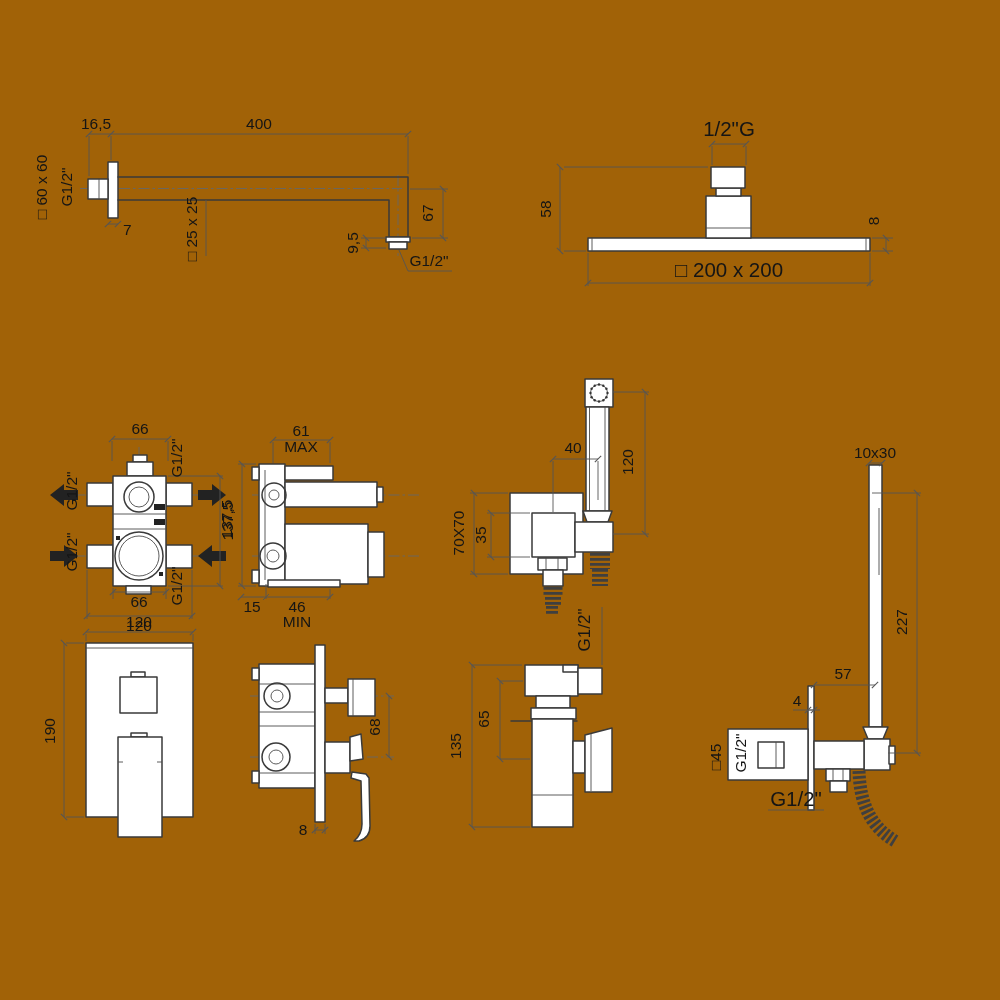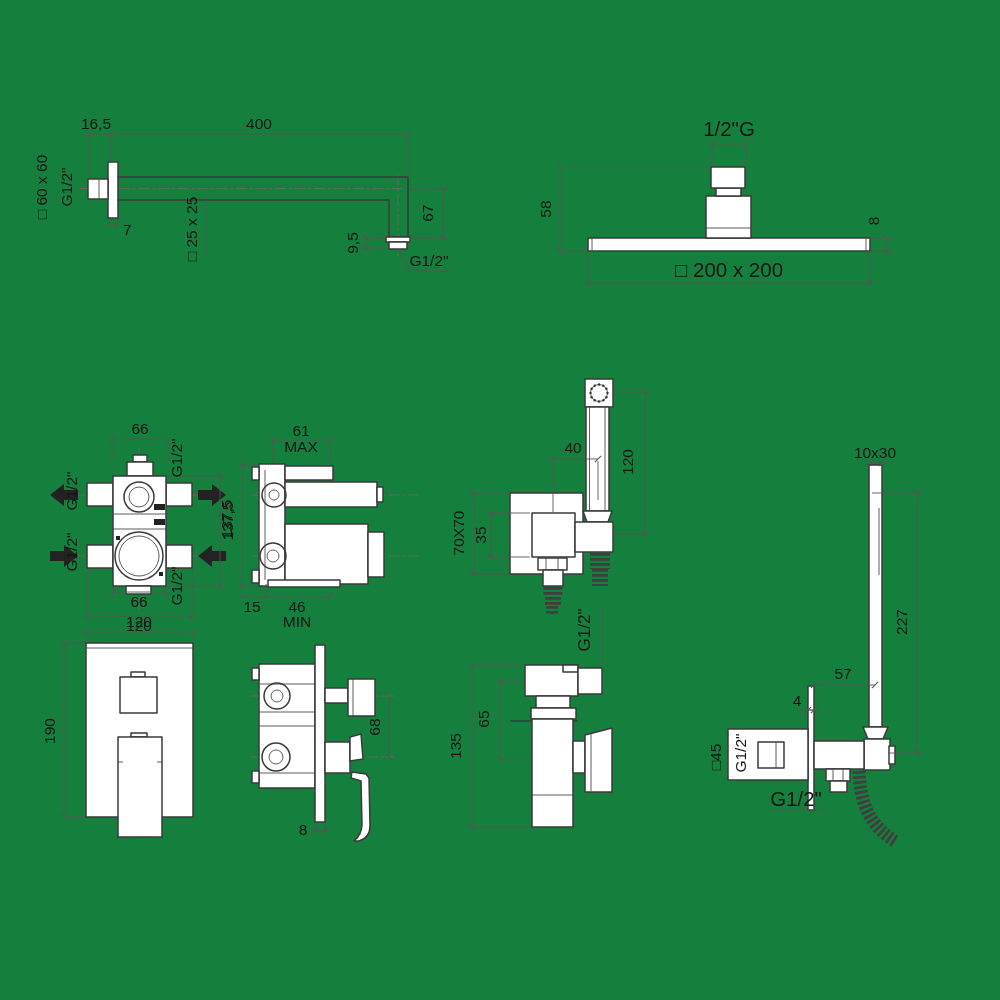--- a/index.html
+++ b/index.html
@@ -1,16 +1,16 @@
 <!DOCTYPE html>
 <html><head>
 <meta charset="utf-8">
 <style>
   html,body{margin:0;padding:0;background:#ffffff;}
-  .canvas{width:1000px;height:1000px;background:#15803d;position:relative;overflow:hidden;
+  .canvas{width:1000px;height:1000px;background:#a16207;position:relative;overflow:hidden;
           font-family:"Liberation Sans", sans-serif;}
   svg{display:block}
   svg text{fill:#151515;font-family:"Liberation Sans", sans-serif;font-size:15.5px;}
   svg text.tl{font-size:20.5px;}
   svg text.tm{font-size:17px;}
   .ol{fill:none;stroke:#3a3a3a;stroke-width:1.5;stroke-linejoin:round;stroke-linecap:round;}
   .olf{fill:#ffffff;stroke:#3a3a3a;stroke-width:1.5;stroke-linejoin:round;}
   .il{fill:none;stroke:#4a4a4a;stroke-width:0.9;}
   .dim{fill:none;stroke:#555555;stroke-width:0.9;}
   .cl{fill:none;stroke:#666666;stroke-width:0.9;stroke-dasharray:11 3 2.5 3;}

